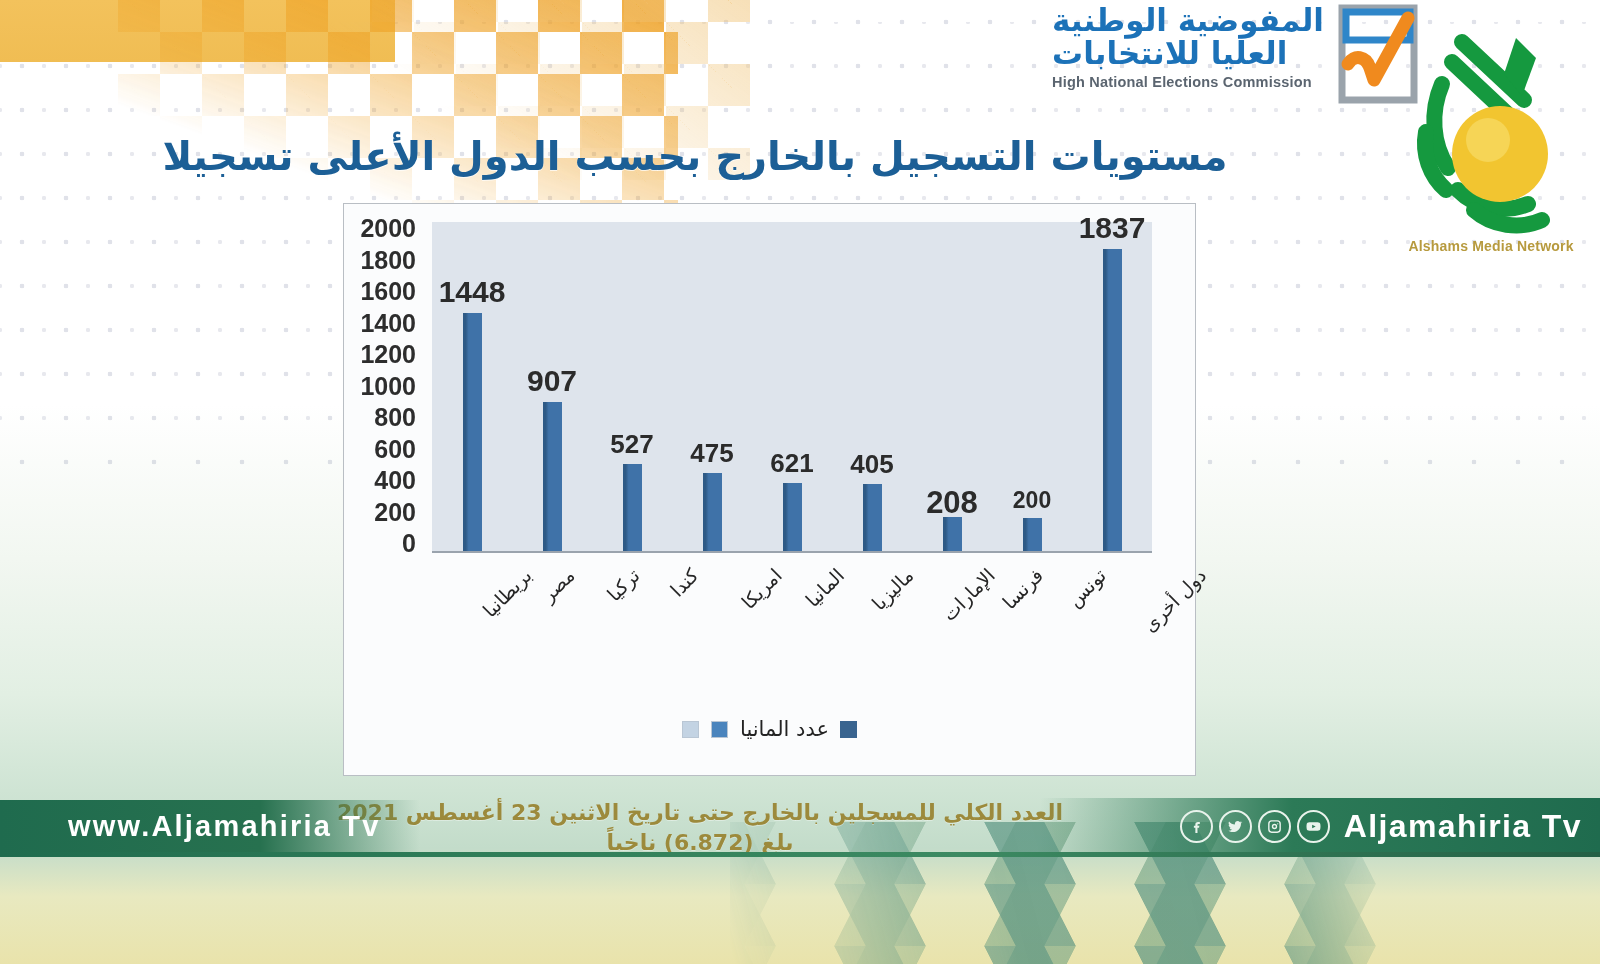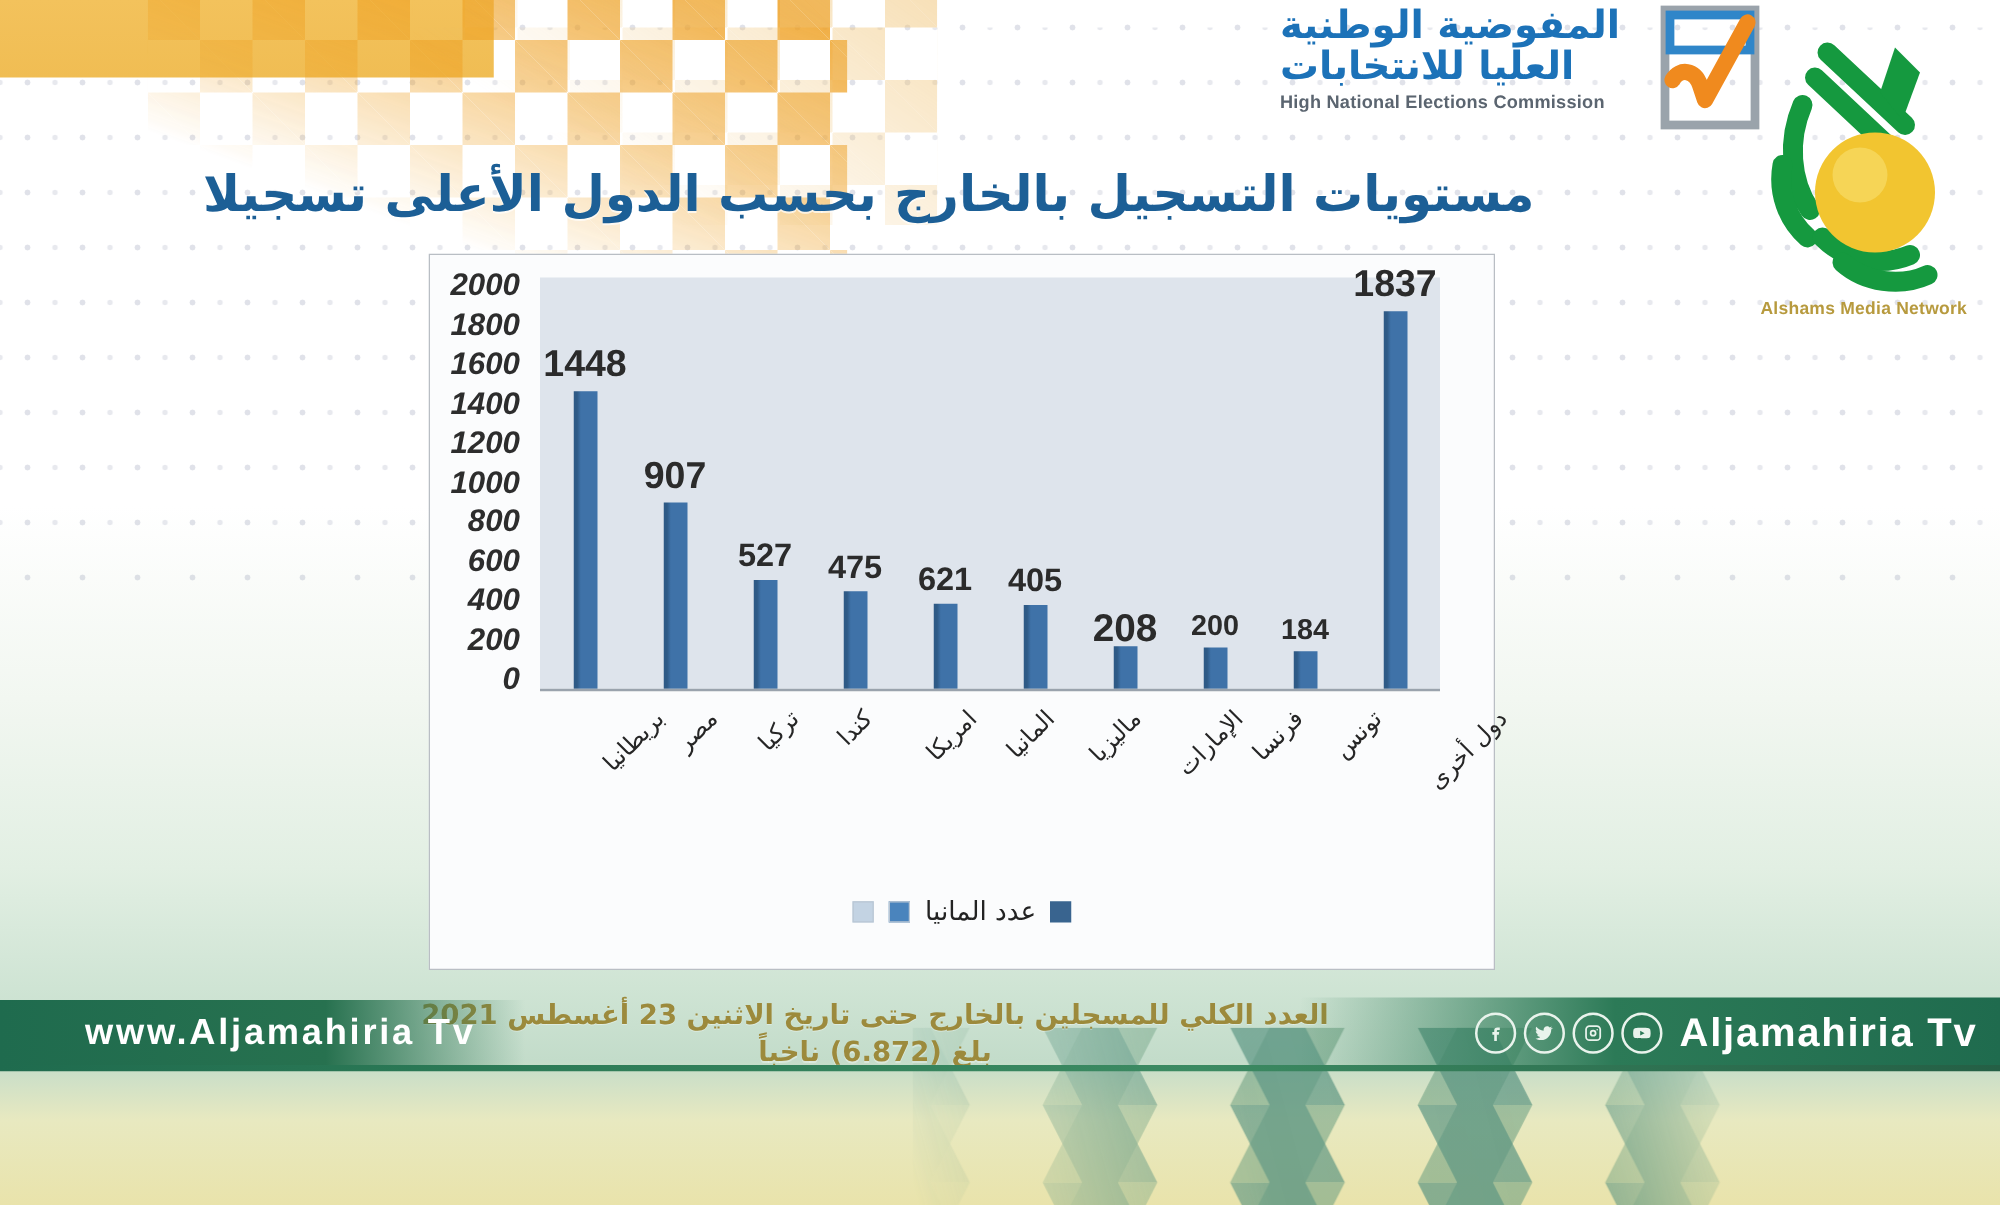--- a/index.html
+++ b/index.html
@@ -75,22 +75,22 @@
       linear-gradient(63deg, rgba(86,146,128,.72) 25%, transparent 25.5%, transparent 74.5%, rgba(86,146,128,.72) 75%),
       linear-gradient(-63deg, rgba(110,160,130,.62) 25%, transparent 25.5%, transparent 74.5%, rgba(110,160,130,.62) 75%);
     background-size: 150px 62px;
     background-position: 0 0, 0 0;
     -webkit-mask-image: linear-gradient(75deg, rgba(0,0,0,0) 2%, rgba(0,0,0,.9) 40%, rgba(0,0,0,.95) 72%, rgba(0,0,0,0) 96%);
     mask-image: linear-gradient(75deg, rgba(0,0,0,0) 2%, rgba(0,0,0,.9) 40%, rgba(0,0,0,.95) 72%, rgba(0,0,0,0) 96%);
   }
 
   
   #hnec-logo {
-    position: absolute; right: 184px; top: 2px;
-    display: flex; align-items: flex-start; gap: 28px;
+    position: absolute; right: 174px; top: 2px;
+    display: flex; align-items: flex-start; gap: 10px;
     direction: rtl;
     margin-left: 12px;
   }
   #hnec-mark { width: 92px; height: 104px; flex: 0 0 auto; }
   #hnec-text { display: flex; flex-direction: column; align-items: flex-end; padding-top: 2px; }
   .hnec-ar {
     font-family: "DejaVu Sans", sans-serif;
     color: #1c72b8; font-weight: 700; font-size: 31px; line-height: 1.08;
     letter-spacing: .5px; white-space: nowrap;
   }
@@ -128,21 +128,20 @@
     width: 853px; height: 573px;
     background: #fbfcfd;
     border: 1px solid #b9bec4;
   }
   #chart-inner { position: absolute; inset: 0; }
 
   #y-axis {
     position: absolute; left: 8px; top: 12px; width: 64px; height: 340px;
     display: flex; flex-direction: column; justify-content: space-between;
     align-items: flex-end;
-    font-style: italic;
   }
   .ytick {
     font-family: "Liberation Sans", sans-serif;
     font-size: 25px; font-weight: 700; color: #2d2d2d; line-height: 1;
   }
 
   #plot-area {
     position: absolute; left: 88px; top: 18px; width: 720px; height: 329px;
     background: #dee4ec;
   }
@@ -331,24 +330,20 @@
             <span class="bar-label" style="font-size: 26px; bottom: 70.6225px;">405</span>
             <div class="bar" style="height: 66.6225px;"></div>
           </div>
           <div class="bar-slot">
             <span class="bar-label" style="font-size: 31px; bottom: 30px;">208</span>
             <div class="bar" style="height: 34.216px;"></div>
           </div>
           <div class="bar-slot">
             <span class="bar-label" style="font-size: 23px; bottom: 36.9px;">200</span>
             <div class="bar" style="height: 32.9px;"></div>
-          </div>
-          <div class="bar-slot">
-            <span class="bar-label" style="font-size: 23px; bottom: 34.268px;">184</span>
-            <div class="bar" style="height: 30.268px;"></div>
           </div>
           <div class="bar-slot">
             <span class="bar-label" style="font-size: 30px; bottom: 306.186px;">1837</span>
             <div class="bar" style="height: 302.186px;"></div>
           </div>
         </div>
     </div>
     <div id="x-axis-line"></div>
     <div id="x-labels">
         <div class="xlab-slot">

